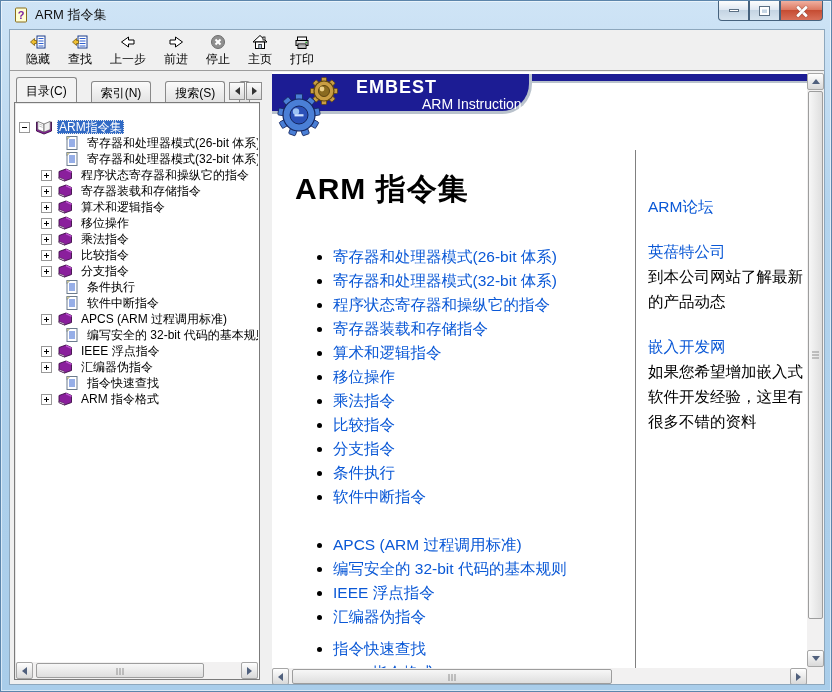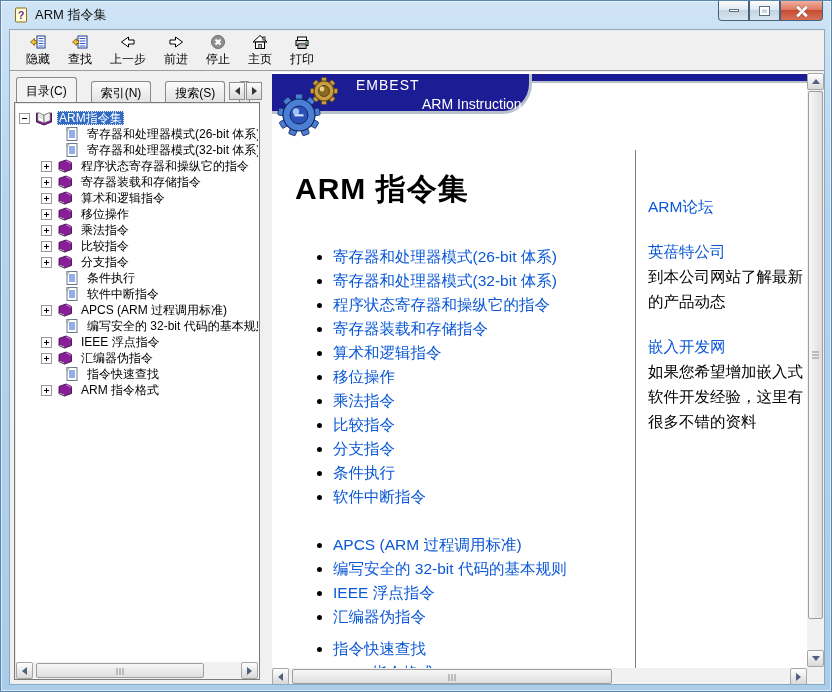--- a/index.html
+++ b/index.html
@@ -47,21 +47,21 @@
   .tab.active{height:25px;padding-top:5px;background:#f3f3f3;z-index:2;}
   .tab.clipped{width:34px;overflow:hidden;padding-right:0;}
   .tab-arrows{position:absolute;right:2px;top:6px;display:flex;z-index:3;}
   .spin-btn{width:16px;height:18px;border:1px solid #8f8f8f;background:linear-gradient(#fcfcfc,#dadada);
     display:flex;align-items:center;justify-content:center;margin-left:1px;}
   .tri-left{width:0;height:0;border-top:4px solid transparent;border-bottom:4px solid transparent;border-right:5px solid #333;}
   .tri-right{width:0;height:0;border-top:4px solid transparent;border-bottom:4px solid transparent;border-left:5px solid #333;}
 
   .tree-box{position:absolute;left:0;top:26px;width:246px;height:578px;background:#fff;
     border:1px solid #7b7b7b;box-shadow:inset 1px 1px 0 #e8e8e8;}
-  .tree-scroll{position:absolute;left:1px;top:1px;right:1px;bottom:18px;overflow:hidden;padding-top:6px;}
+  .tree-scroll{position:absolute;left:1px;top:1px;right:1px;bottom:18px;overflow:hidden;padding-top:15px;}
   .tree-row{display:flex;align-items:center;height:16px;font-size:12px;white-space:nowrap;cursor:default;}
   .tree-row .expand{flex:none;width:11px;height:11px;border:1px solid #999;background:#fff;position:relative;margin-right:5px;}
   .expand::before{content:"";position:absolute;left:2px;top:4px;width:5px;height:1px;background:#000;}
   .expand.plus::after{content:"";position:absolute;left:4px;top:2px;width:1px;height:5px;background:#000;}
   .tree-row .t-icon{flex:none;width:18px;height:16px;margin-right:4px;}
   .tree-label{padding:0 2px;line-height:14px;}
   .tree-row.selected .tree-label{background:#316ac5;color:#fff;outline:1px dotted #e8e8e8;outline-offset:-1px;}
   .indent-book{padding-left:25px;}
   .indent-page{padding-left:47px;}
   .indent-root{padding-left:3px;}
@@ -85,21 +85,21 @@
 
   
   .splitter{position:absolute;left:254px;top:42px;width:8px;height:612px;cursor:ew-resize;}
 
   
   .content-pane{position:absolute;left:262px;top:42px;width:552px;height:612px;background:#fff;overflow:hidden;}
   .banner-strip{position:absolute;left:0;top:2px;width:535px;height:9px;background:#1c1c94;border-bottom:2px solid #b9c2cc;}
   .banner-band{position:absolute;left:0;top:2px;width:260px;height:40px;background:#1c1c94;
     border-right:3px solid #b9c2cc;border-bottom:3px solid #b9c2cc;border-radius:0 0 30px 0;}
   .banner-gears{position:absolute;left:2px;top:3px;width:74px;height:66px;z-index:5;}
-  .brand{position:absolute;left:84px;top:5px;color:#fff;font-size:14px;font-weight:normal;letter-spacing:1px;z-index:6;}
+  .brand{position:absolute;left:84px;top:5px;color:#fff;font-size:18px;font-weight:bold;letter-spacing:1px;z-index:6;}
   .brand-sub{position:absolute;left:150px;top:24px;color:#fff;font-size:14px;z-index:6;}
 
   .scroll-area{position:absolute;left:1px;top:42px;width:534px;height:554px;overflow:hidden;}
   .main-col{position:absolute;left:22px;top:0;width:338px;}
   .page-title{margin:56px 0 0;font-size:30px;line-height:38px;font-weight:bold;color:#000;letter-spacing:1px;}
   .link-group{list-style:none;margin:0;padding:0 0 0 38px;}
   .link-group.g1{margin-top:39px;}
   .link-group.g2{margin-top:24px;}
   .link-group.g3{margin-top:8px;}
   .link-group li{position:relative;height:24px;font-size:15.5px;white-space:nowrap;}

